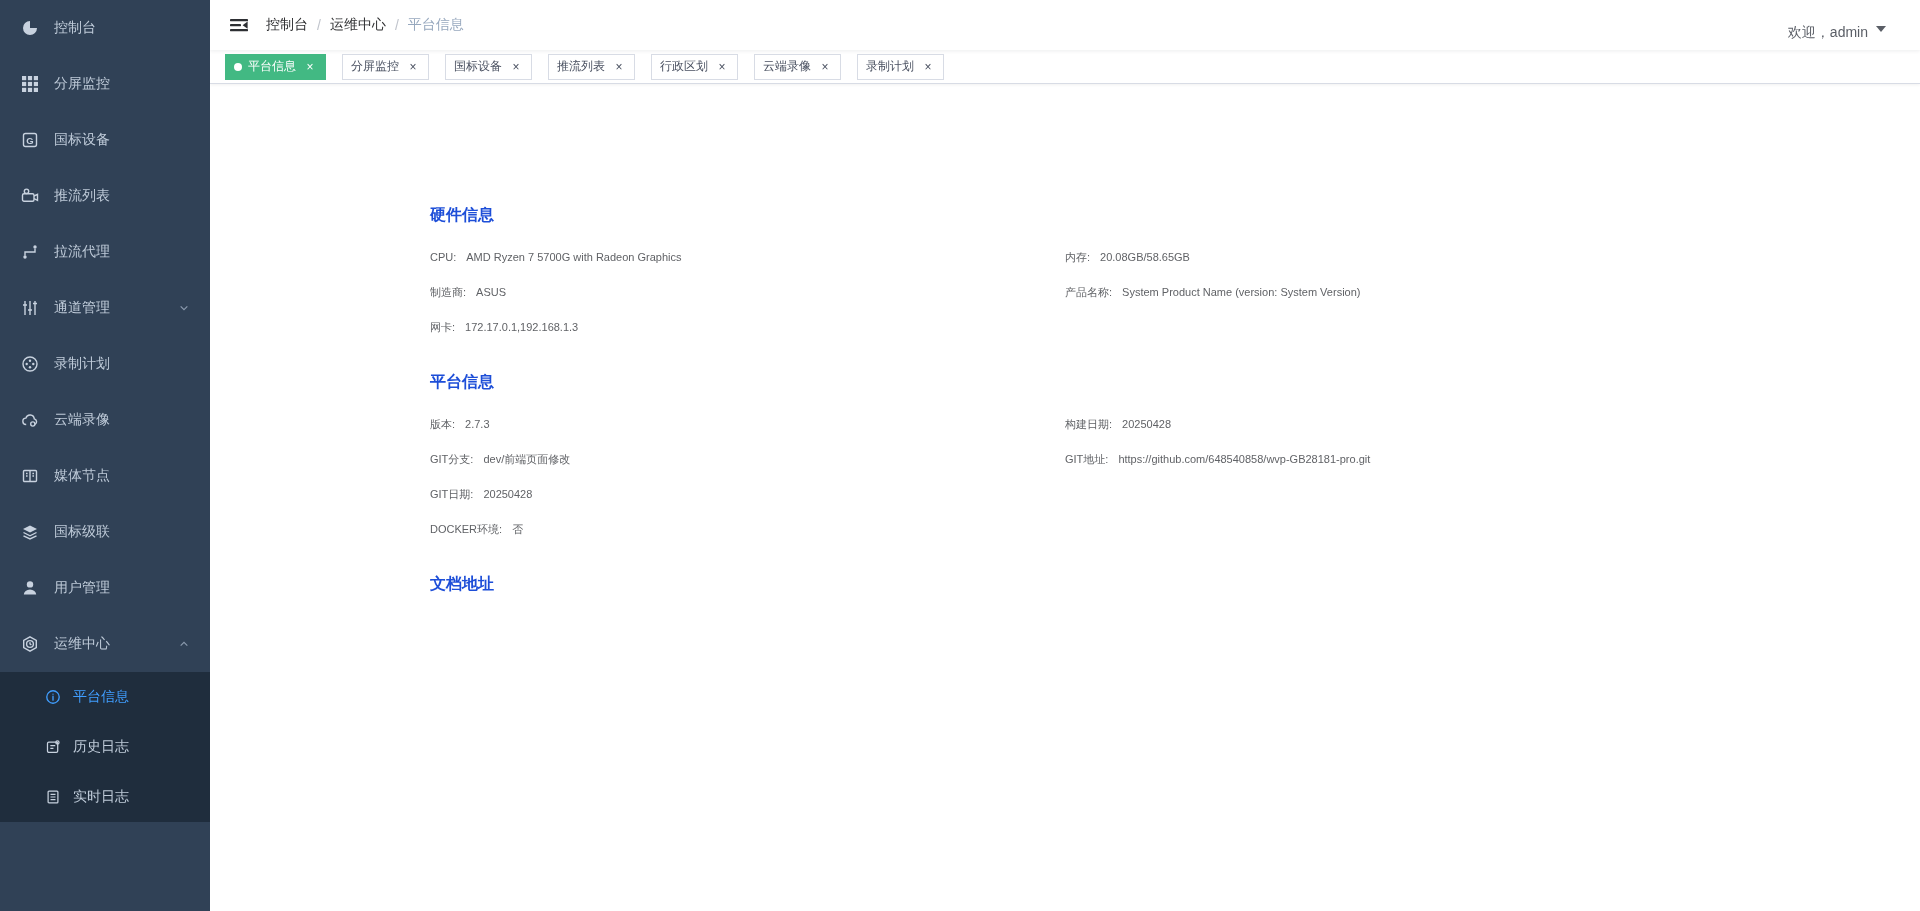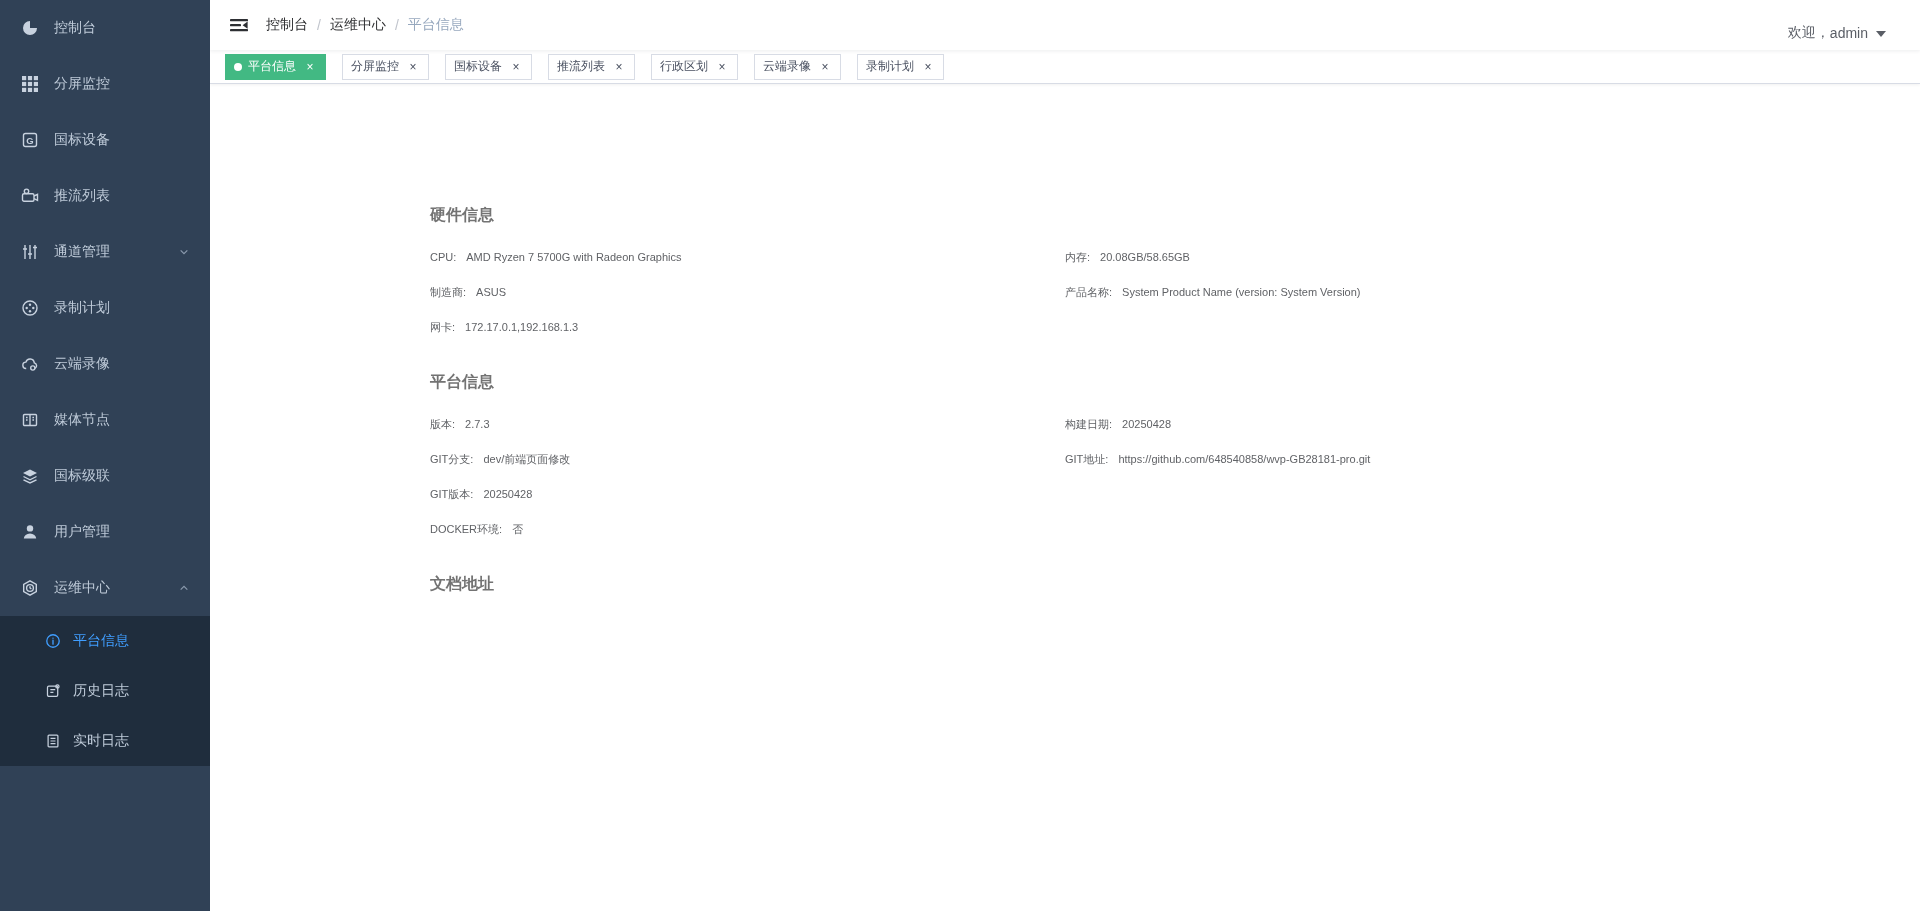--- a/index.html
+++ b/index.html
@@ -24,41 +24,41 @@
 
   
   .main { margin-left:210px; }
   .navbar { height:50px; display:flex; align-items:center; padding:0 34px 0 19px;
     background:#fff; box-shadow:0 1px 4px rgba(0,21,41,.08); position:relative; }
   .hamburger { width:20px; height:18px; cursor:pointer; flex:none; }
   .breadcrumb { margin-left:17px; font-size:14px; color:#303133; display:flex; align-items:center; }
   .breadcrumb .sep { color:#c0c4cc; margin:0 9px; }
   .breadcrumb .crumb { cursor:pointer; }
   .breadcrumb .current { color:#97a8be; cursor:default; }
-  .user-box { margin-left:auto; display:flex; align-items:center; font-size:14px;
+  .user-box { margin-left:auto; display:flex; font-size:14px;
     color:#5a5e66; cursor:pointer;margin-top:16px; }
   .caret { width:0; height:0; border-left:5px solid transparent; border-right:5px solid transparent;
     border-top:6px solid #5a5e66; margin-left:8px; margin-top:2px; }
 
   .tags-bar { height:34px; background:#fff; border-bottom:1px solid #d8dce5;
     box-shadow:0 1px 3px 0 rgba(0,0,0,.06); display:flex; align-items:center; padding-left:15px; }
   .tag { display:inline-flex; align-items:center; height:26px; padding:0 8px;
     border:1px solid #d8dce5; background:#fff; color:#495060; font-size:12px;
     margin-right:16px; cursor:pointer; white-space:nowrap; }
   .tag .dot { width:8px; height:8px; border-radius:50%; background:#fff; margin-right:6px; display:none; }
   .tag .close-x { margin-left:7px; width:14px; height:14px; line-height:14px; text-align:center;
     border-radius:50%; font-size:12px; color:inherit; }
   .tag .close-x::before { content:"×"; }
   .tag.active { background:#42b983; border-color:#42b983; color:#fff; }
   .tag.active .dot { display:inline-block; }
 
   
   .content { padding:120px 40px 0 220px; color:#606266; }
   section.info-section { margin-bottom:26px; }
-  section.info-section h3 { font-size:16px; line-height:22px; color:#737373;
+  section.info-section h3 { font-size:16px; line-height:22px; color:#1d4ed8;
     font-weight:bold; margin-bottom:14px; }
   .cols { display:grid; grid-template-columns:635px 1fr; }
   .kv { height:35px; line-height:35px; font-size:11px; white-space:nowrap; }
   .kv .k { margin-right:10px; }
   .kv .v { color:#606266; }
 </style>
 </head>
 <body>
 
 <aside class="sidebar">
@@ -103,20 +103,30 @@
     <span class="mi">
       <svg viewBox="0 0 18 18" fill="none" stroke="currentColor" stroke-width="1.4">
           <circle cx="5.5" cy="4.3" r="2.2"></circle>
           <rect x="1.5" y="6.8" width="11.5" height="7.5" rx="1.5"></rect>
           <path d="M13 9l3.5-1.7v6L13 11.6"></path>
         </svg>
     </span>
     <span>推流列表</span>
   </div>
 
+  <div class="menu-item">
+    <span class="mi">
+      <svg viewBox="0 0 18 18" fill="none" stroke="currentColor" stroke-width="1.4">
+          <path d="M4 12.5V9h10V5.8"></path>
+          <circle cx="4" cy="14" r="1.7" fill="currentColor" stroke="none"></circle>
+          <circle cx="14" cy="4" r="1.7" fill="currentColor" stroke="none"></circle>
+        </svg>
+    </span>
+    <span>拉流代理</span>
+  </div>
 
   <div class="menu-item">
     <span class="mi">
       <svg viewBox="0 0 18 18" fill="none" stroke="currentColor" stroke-width="1.4">
           <path d="M4 2v14M9 2v14M14 2v14"></path>
           <path d="M2 6h4M7 11h4M12 4.5h4"></path>
         </svg>
     </span>
     <span>通道管理</span>
     <span class="chev">
@@ -310,21 +320,21 @@
       </div>
     </section>
 
 
     <section class="info-section">
       <h3>平台信息</h3>
       <div class="cols">
         <div class="col">
           <div class="kv"><span class="k">版本:</span><span class="v">2.7.3</span></div>
           <div class="kv"><span class="k">GIT分支:</span><span class="v">dev/前端页面修改</span></div>
-          <div class="kv"><span class="k">GIT版本:</span><span class="v">20250428</span></div>
+          <div class="kv"><span class="k">GIT日期:</span><span class="v">20250428</span></div>
           <div class="kv"><span class="k">DOCKER环境:</span><span class="v">否</span></div>
         </div>
         <div class="col">
           <div class="kv"><span class="k">构建日期:</span><span class="v">20250428</span></div>
           <div class="kv"><span class="k">GIT地址:</span><span class="v">https://github.com/648540858/wvp-GB28181-pro.git</span></div>
         </div>
       </div>
     </section>
 
     <section class="info-section">

